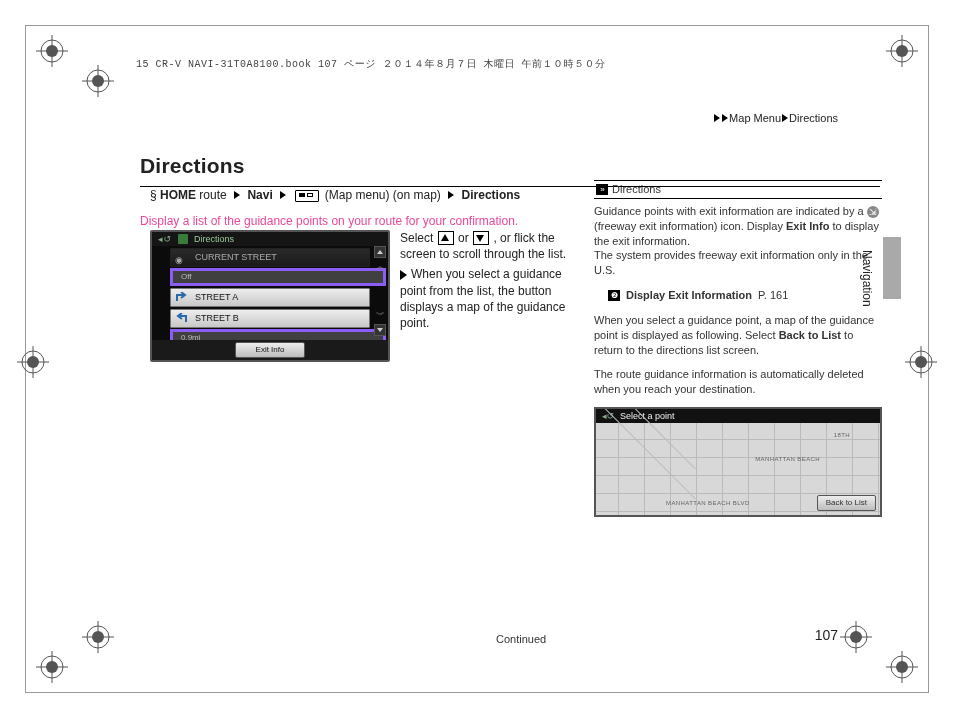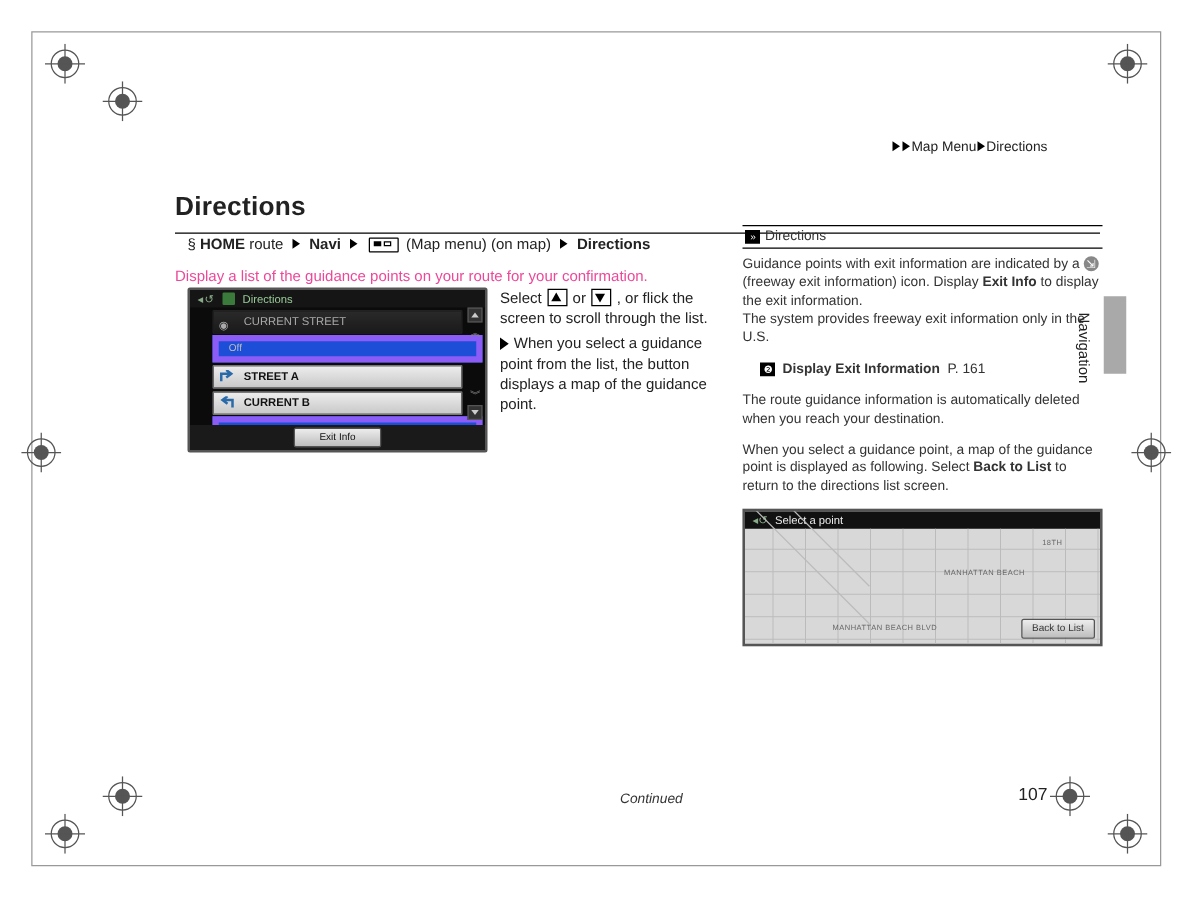--- a/index.html
+++ b/index.html
@@ -20,26 +20,26 @@
   .minibtn::before{content:"";position:absolute;left:3px;top:2px;width:6px;height:4px;background:#000}
   .minibtn::after{content:"";position:absolute;left:11px;top:2px;width:6px;height:4px;border:1px solid #000;
                   box-sizing:border-box}
   .intro{position:absolute;left:114px;top:187px;font-size:12px;width:440px;color:#ec4899}
   
   .shot{position:absolute;left:124px;top:204px;width:236px;height:128px;background:#0b0b0b;border:2px solid #555;
         border-radius:2px;color:#ddd;font-size:9px;overflow:hidden}
   .shot-hd{height:14px;background:#151515;display:flex;align-items:center;gap:6px;padding:0 6px}
   .shot-hd .arws{letter-spacing:1px;color:#8a8}
   .shot-row{height:17px;margin:2px 18px 0 18px;background:linear-gradient(#ededed,#c8c8c8);
-            position:relative;color:#111;font-weight:700;font-size:9px;line-height:17px;padding-left:24px;
+            position:relative;color:#111;font-weight:400;font-size:9px;line-height:17px;padding-left:24px;
             border:1px solid #777;border-radius:1px}
   .row-dim{background:linear-gradient(#2a2a2a,#1a1a1a);color:#aaa;border-color:#222;font-weight:500}
   .shot-row .tico{position:absolute;left:4px;top:3px;width:14px;height:10px}
-  .shot-sub{height:12px;margin:1px 2px 0 18px;background:#1d4ed8;color:#bdbdbd;font-size:8px;line-height:12px;
-            padding-left:8px;border:5px solid #8b5cf6}
+  .shot-sub{height:12px;margin:1px 2px 0 18px;background:#404040;color:#bdbdbd;font-size:8px;line-height:12px;
+            padding-left:8px;border:3px solid #8b5cf6}
   .shot-scroll{position:absolute;right:2px;top:14px;bottom:24px;width:12px;display:flex;flex-direction:column;
                align-items:center;gap:4px}
   .scroll-btn{width:10px;height:10px;background:#333;border:1px solid #555;display:flex;align-items:center;
               justify-content:center}
   .caret{width:0;height:0;border-left:3px solid transparent;border-right:3px solid transparent}
   .caret.up{border-bottom:4px solid #ccc}.caret.down{border-top:4px solid #ccc}
   .chev{width:8px;text-align:center;color:#888;font-size:9px;line-height:1}
   .shot-foot{position:absolute;left:0;right:0;bottom:0;height:20px;background:#1a1a1a;display:flex;
              justify-content:center;align-items:center}
   .exitbtn{height:14px;padding:0 20px;background:linear-gradient(#ededed,#bdbdbd);border:1px solid #555;
@@ -74,41 +74,44 @@
       linear-gradient(#bbb 1px,transparent 1px),
       linear-gradient(90deg,#bbb 1px,transparent 1px);
     background-size:26px 18px;background-position:-4px -2px}
   .mapbox .diag{position:absolute;left:-20px;top:10px;width:140px;height:1px;background:#bbb;transform:rotate(45deg)}
   .mapbox .lab{position:absolute;font-size:6px;color:#666;letter-spacing:.4px}
   .mapbox .back{position:absolute;right:4px;bottom:4px;height:14px;padding:0 8px;font-size:8px;
                 background:linear-gradient(#ededed,#bdbdbd);border:1px solid #555;border-radius:2px;line-height:14px}
   .tab{position:absolute;right:50px;top:216px;writing-mode:vertical-rl;font-size:12px;color:#222;
        padding:8px 3px}
   .tab-bar{position:absolute;right:27px;top:211px;width:18px;height:62px;background:#a9a9a9}
-  .continued{position:absolute;left:470px;top:606px;font-style:italic;font-size:11px;color:#333}
+  .continued{position:absolute;left:470px;top:606px;font-size:11px;color:#333}
   .pageno{position:absolute;right:90px;top:600px;font-size:14px}
 </style>
 </head>
 <body>
 
 <div class="page">
 
   <svg class="reg" style="left:10px;top:9px">
       <circle cx="16" cy="16" r="11" fill="none" stroke="#555"></circle>
       <circle cx="16" cy="16" r="6" fill="#555"></circle>
       <line x1="0" y1="16" x2="32" y2="16" stroke="#555"></line>
       <line x1="16" y1="0" x2="16" y2="32" stroke="#555"></line>
     </svg>
   <svg class="reg" style="right:10px;top:9px">
       <circle cx="16" cy="16" r="11" fill="none" stroke="#555"></circle>
       <circle cx="16" cy="16" r="6" fill="#555"></circle>
       <line x1="0" y1="16" x2="32" y2="16" stroke="#555"></line>
       <line x1="16" y1="0" x2="16" y2="32" stroke="#555"></line>
     </svg>
 
+  <div class="bookline">
+    <span>15 CR-V NAVI-31T0A8100.book  107 ページ  ２０１４年８月７日  木曜日  午前１０時５０分</span>
+  </div>
 
   <div class="breadcrumb">
     <span class="bc-arrow"></span><span class="bc-arrow"></span><span>Map Menu</span><span class="bc-arrow"></span><span>Directions</span>
   </div>
 
   <div class="title">Directions</div>
 
   <div class="pathline">
     <span>§ </span>
     <b>HOME</b>
@@ -138,21 +141,21 @@
     <div class="shot-row">
       <svg class="tico">
           <path d="M2 9 L2 3 L9 3 M6 0 L10 3 L6 6" fill="none" stroke="#2a6aa8" stroke-width="2"></path>
         </svg>
       <span>STREET A</span>
     </div>
     <div class="shot-row">
       <svg class="tico">
           <path d="M11 9 L11 3 L4 3 M7 0 L3 3 L7 6" fill="none" stroke="#2a6aa8" stroke-width="2"></path>
         </svg>
-      <span>CURRENT B</span>
+      <span>STREET B</span>
     </div>
     <div class="shot-sub">0.9mi</div>
     <div class="shot-row" style="margin-bottom:22px">
       <svg class="tico">
           <path d="M2 9 L2 3 L9 3 M6 0 L10 3 L6 6" fill="none" stroke="#2a6aa8" stroke-width="2"></path>
         </svg>
       <span>STREET C</span>
     </div>
     <div class="shot-scroll">
       <div class="scroll-btn">
@@ -191,26 +194,26 @@
       <span> (freeway exit information) icon. Display </span>
       <b>Exit Info</b>
       <span> to display the exit information.</span><br>
       <span>The system provides freeway exit information only in the U.S.</span>
     </p>
     <div class="xref">
       <span class="linkico">❷</span>
       <b>Display Exit Information</b>
       <span>P. 161</span>
     </div>
-    <p>The route guidance information is automatically deleted when you reach your destination.</p>
     <p>
       <span>When you select a guidance point, a map of the guidance point is displayed as following. Select </span>
       <b>Back to List</b>
       <span> to return to the directions list screen.</span>
     </p>
+    <p>The route guidance information is automatically deleted when you reach your destination.</p>
     <div class="mapbox">
       <div class="hd">
         <span style="color:#8a8">◂↺</span>
         <span>Select a point</span>
       </div>
       <div class="grid"></div>
       <div class="diag"></div>
       <div class="diag" style="top:40px"></div>
       <div class="lab" style="right:30px;top:22px">18TH</div>
       <div class="lab" style="right:60px;top:46px">MANHATTAN BEACH</div>

